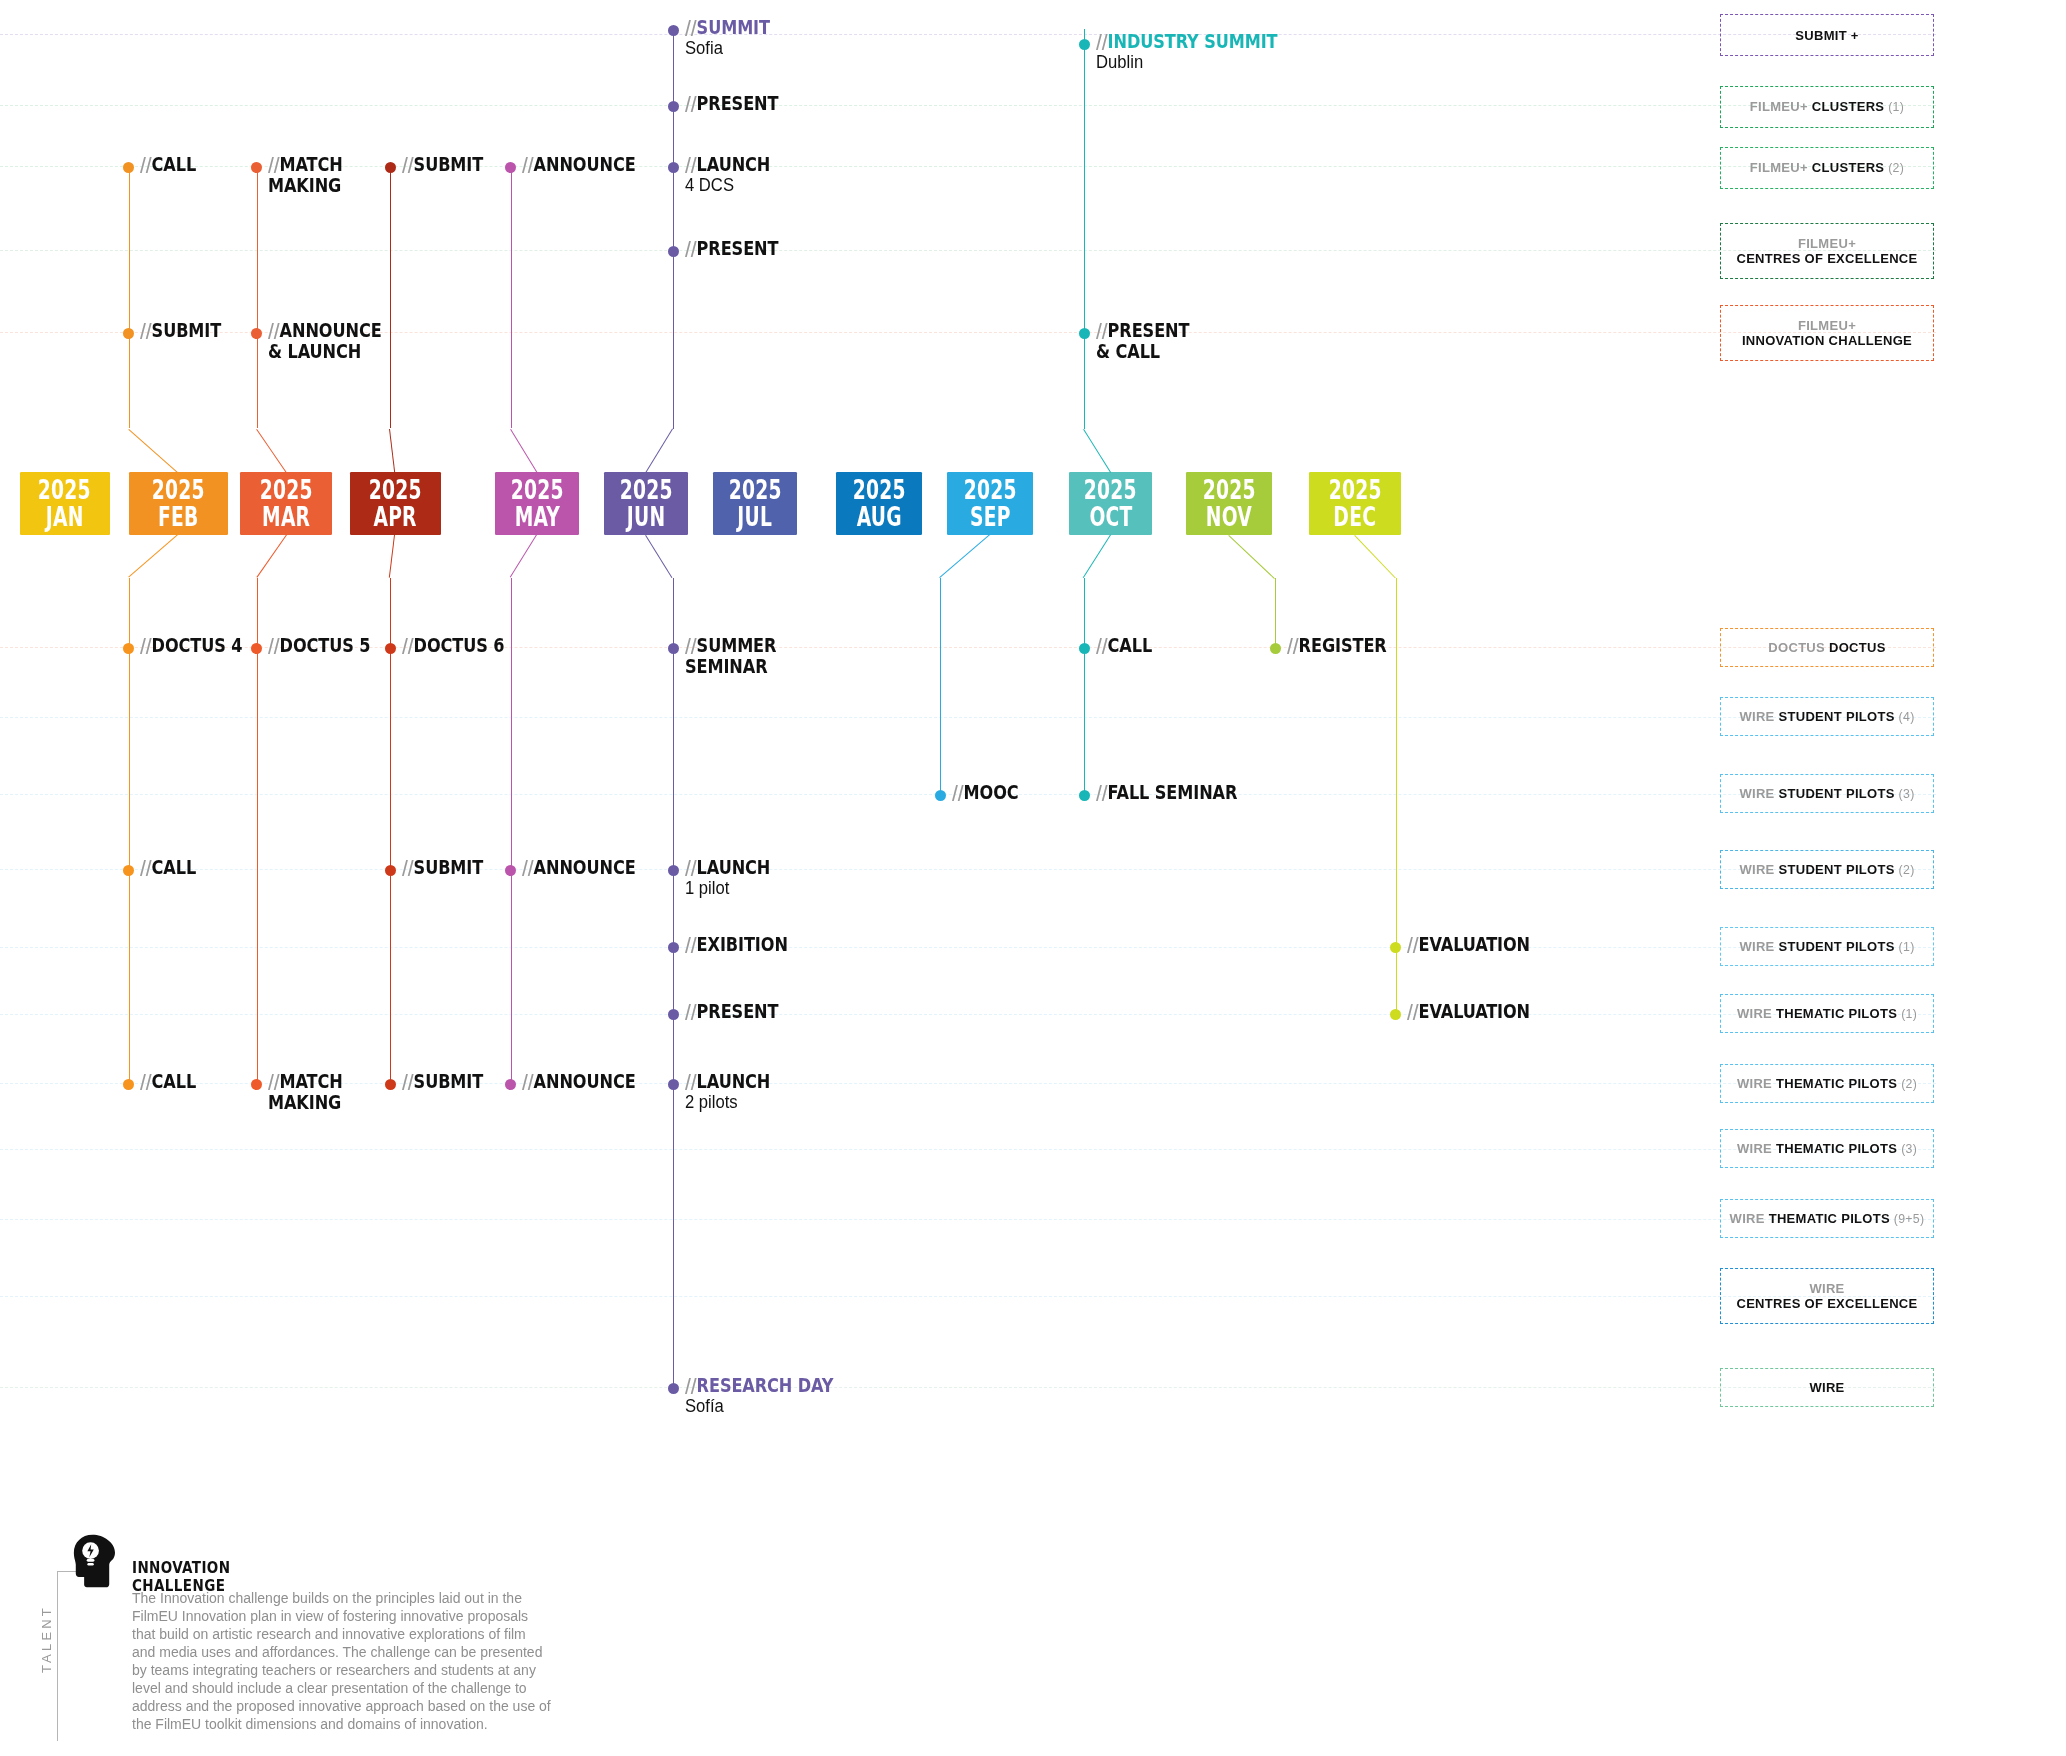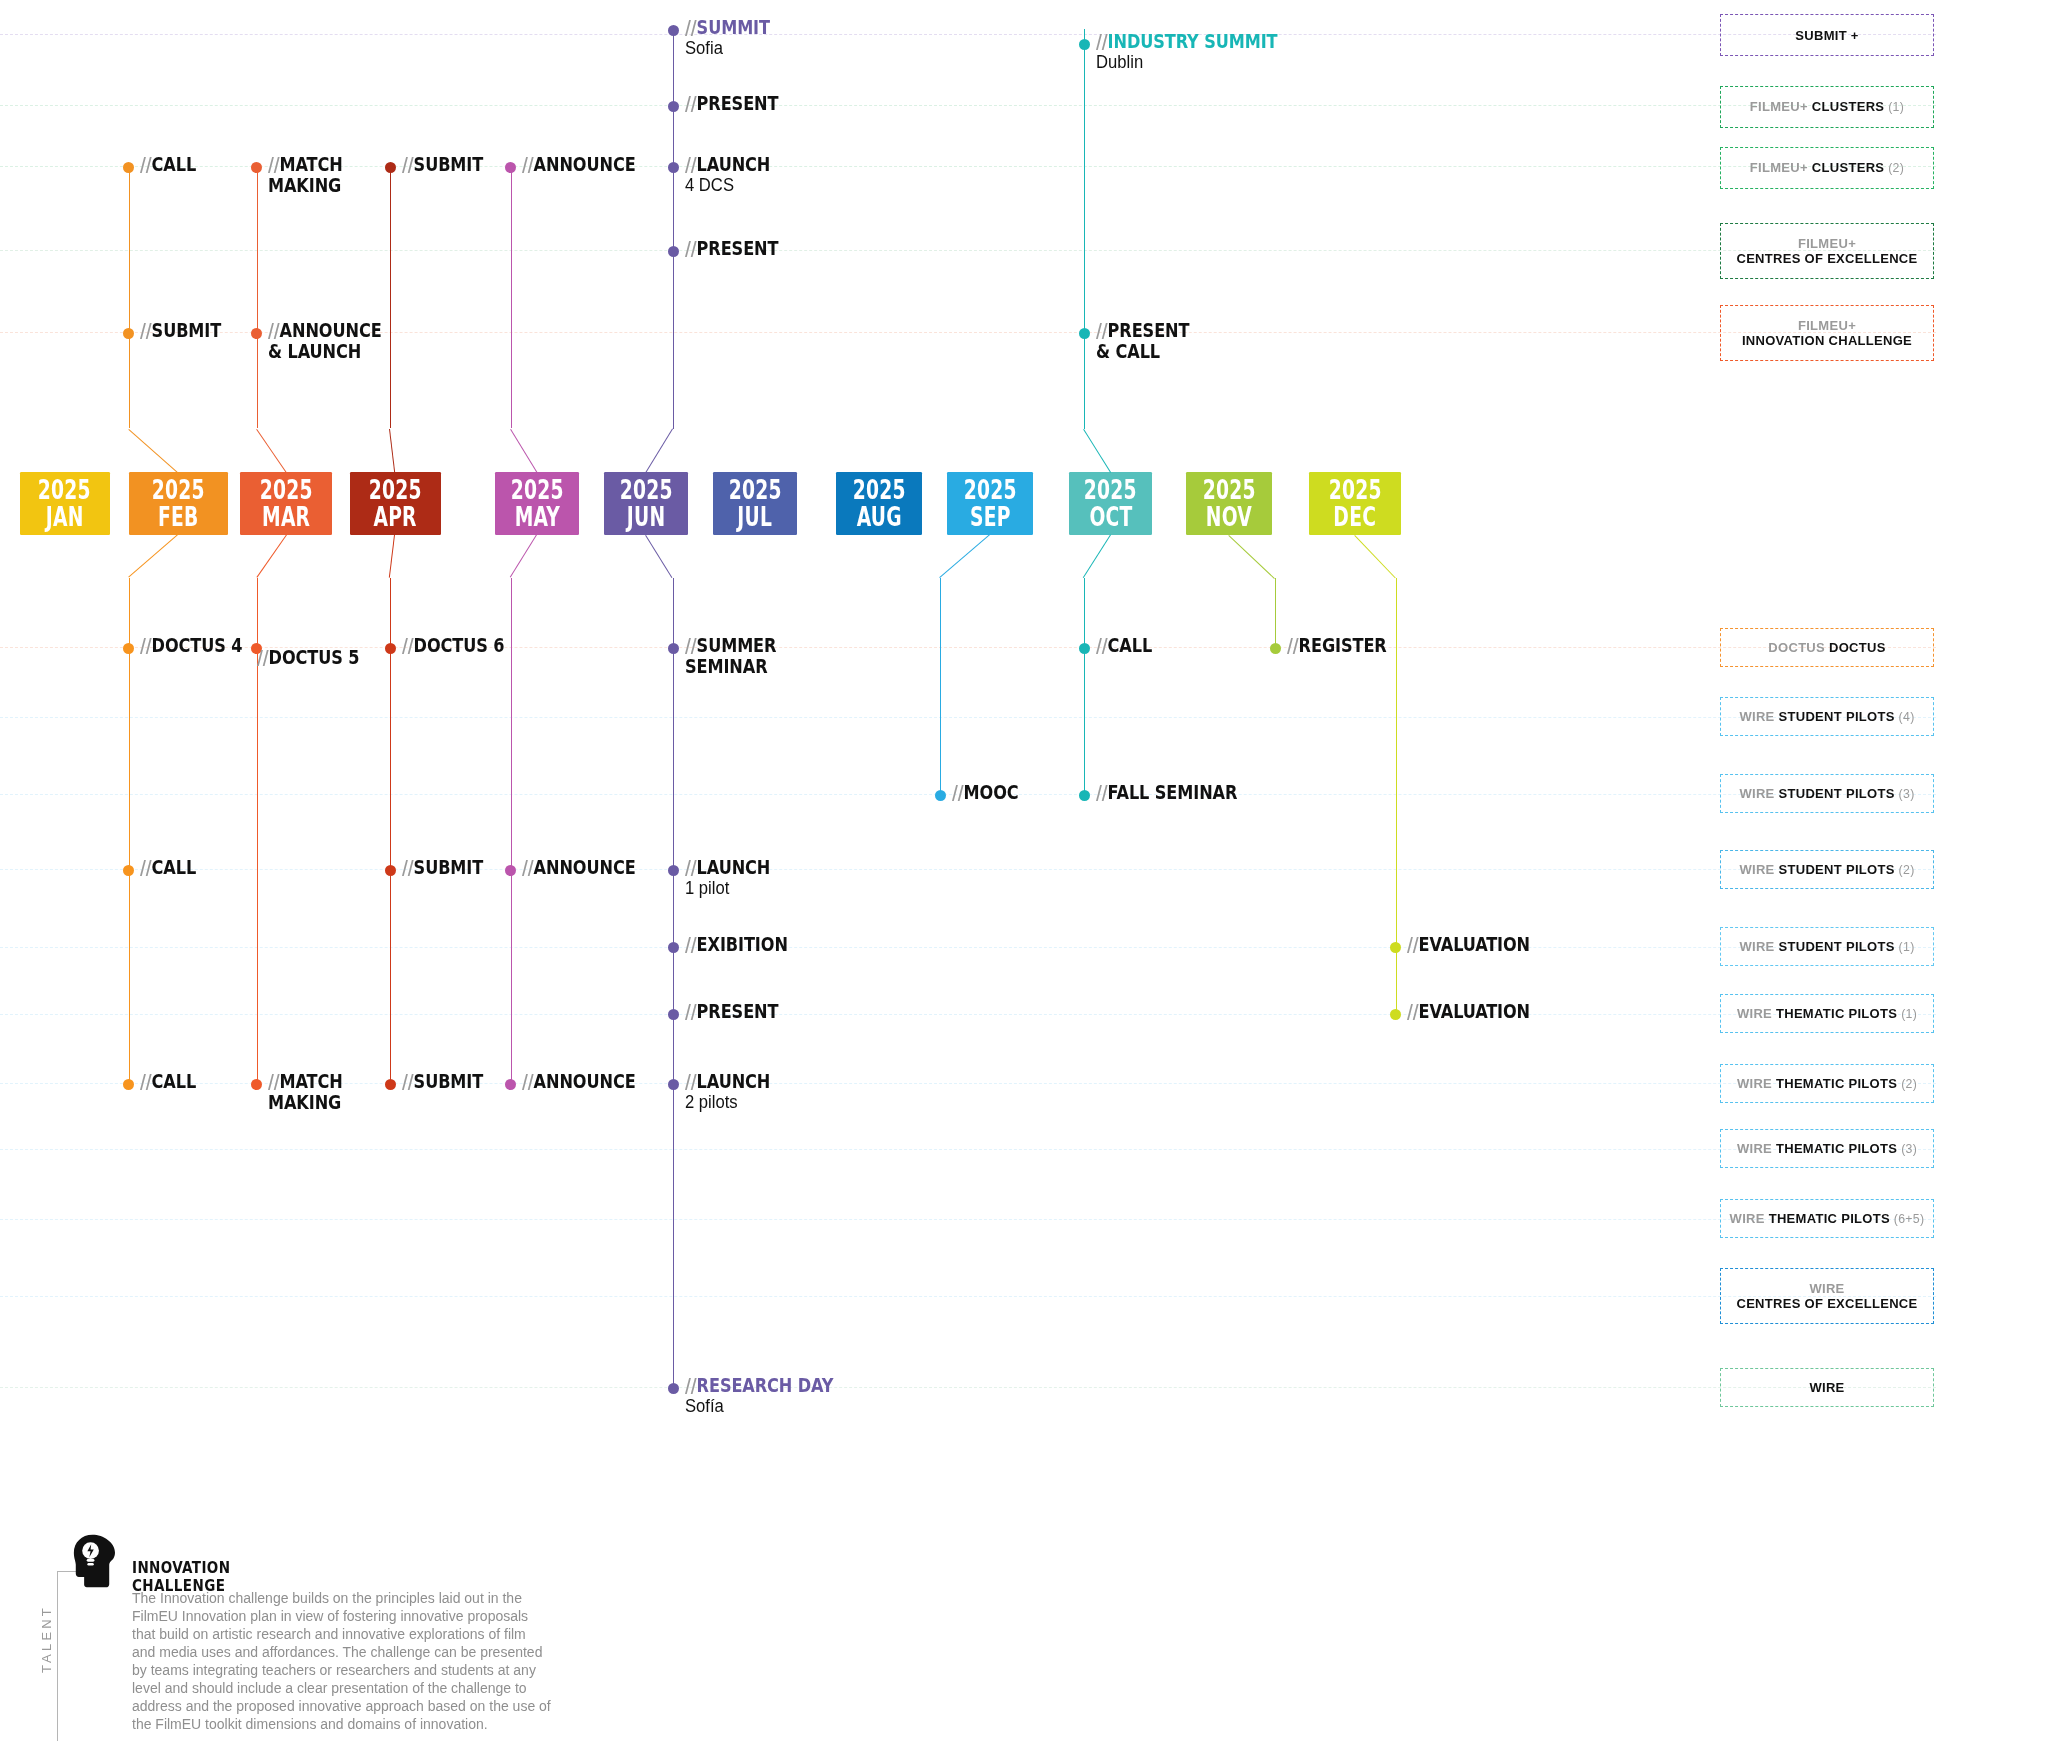--- a/index.html
+++ b/index.html
@@ -237,21 +237,21 @@
       </div>
     </div>
 
   <div id="ms-bottom">
       <div class="ms" style="left: 123px; top: 642px;">
         <span class="dot" style="background: rgb(247, 148, 30);"></span>
         <div class="mstxt">
           <div class="mslab" style="color: rgb(17, 17, 17);"><span class="sl">//</span>DOCTUS 4</div>
         </div>
       </div>
-      <div class="ms" style="left: 251px; top: 642px; flex-direction: column;">
+      <div class="ms" style="left: 251px; top: 642px;">
         <span class="dot" style="background: rgb(239, 90, 42);"></span>
         <div class="mstxt">
           <div class="mslab" style="color: rgb(17, 17, 17);"><span class="sl">//</span>DOCTUS 5</div>
         </div>
       </div>
       <div class="ms" style="left: 385px; top: 642px; justify-content: space-between;">
         <span class="dot" style="background: rgb(206, 57, 25);"></span>
         <div class="mstxt">
           <div class="mslab" style="color: rgb(17, 17, 17);"><span class="sl">//</span>DOCTUS 6</div>
         </div>
@@ -413,21 +413,21 @@
       <div class="chip" style="left: 1720px; top: 994px; width: 214px; height: 39px; border-color: rgb(87, 194, 239);">
         <div class="chipln"><span class="dim">WIRE</span> THEMATIC PILOTS <span class="num">(1)</span></div>
       </div>
       <div class="chip" style="left: 1720px; top: 1064px; width: 214px; height: 39px; border-color: rgb(87, 194, 239);">
         <div class="chipln"><span class="dim">WIRE</span> THEMATIC PILOTS <span class="num">(2)</span></div>
       </div>
       <div class="chip" style="left: 1720px; top: 1129px; width: 214px; height: 39px; border-color: rgb(87, 194, 239);">
         <div class="chipln"><span class="dim">WIRE</span> THEMATIC PILOTS <span class="num">(3)</span></div>
       </div>
       <div class="chip" style="left: 1720px; top: 1199px; width: 214px; height: 39px; border-color: rgb(87, 194, 239);">
-        <div class="chipln"><span class="dim">WIRE</span> THEMATIC PILOTS <span class="num">(6+5)</span></div>
+        <div class="chipln"><span class="dim">WIRE</span> THEMATIC PILOTS <span class="num">(9+5)</span></div>
       </div>
       <div class="chip" style="left: 1720px; top: 1268px; width: 214px; height: 56px; border-color: rgb(31, 143, 214);">
         <div class="chipln"><span class="dim">WIRE</span></div>
         <div class="chipln">CENTRES OF EXCELLENCE</div>
       </div>
       <div class="chip" style="left: 1720px; top: 1368px; width: 214px; height: 39px; border-color: rgb(111, 199, 155);">
         <div class="chipln">WIRE</div>
       </div>
     </div>
 

